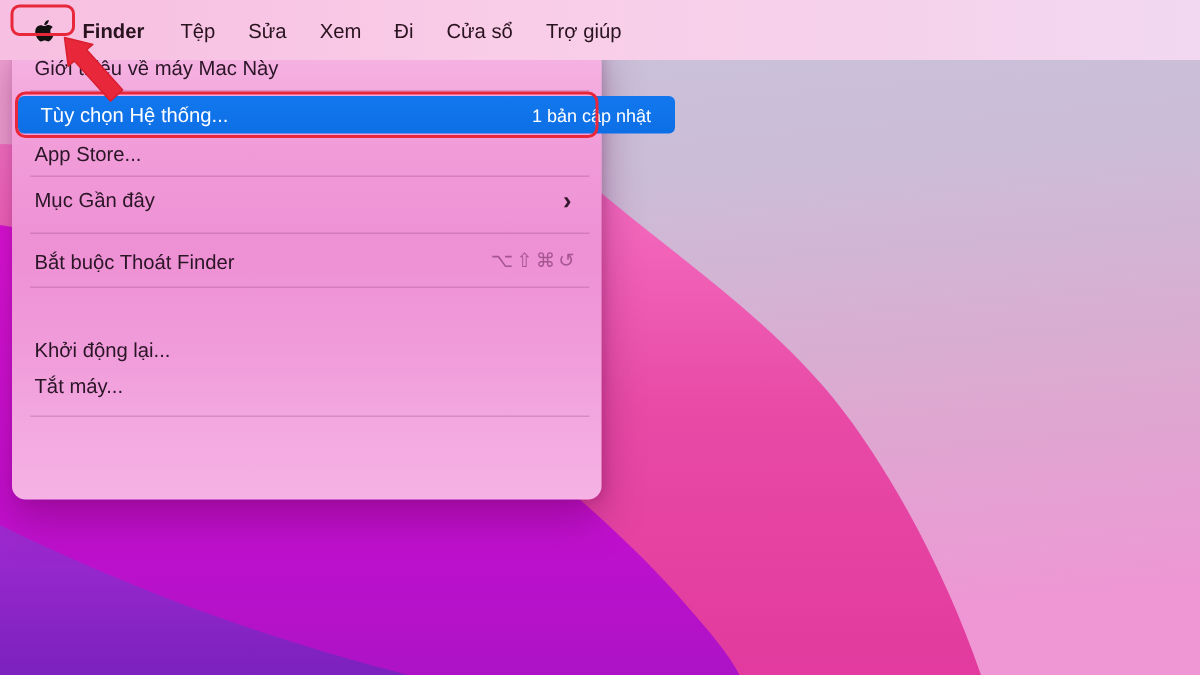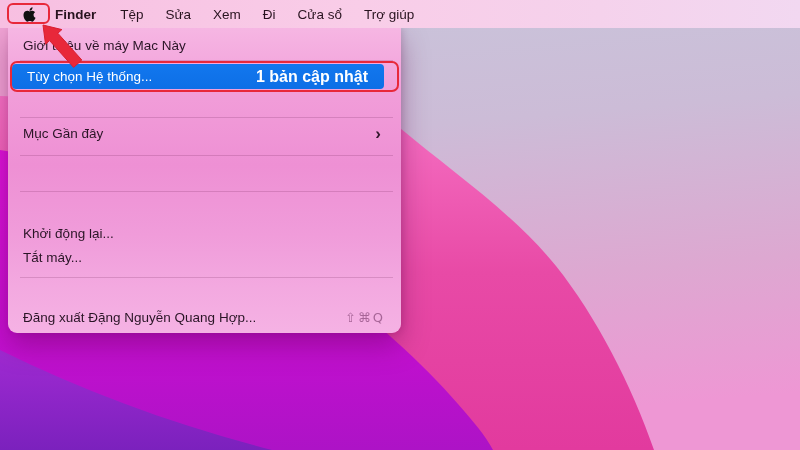--- a/index.html
+++ b/index.html
@@ -5,21 +5,21 @@
   html,body{margin:0;padding:0;}
   body{
     width:800px;height:450px;overflow:hidden;position:relative;
     font-family:"Liberation Sans","DejaVu Sans",sans-serif;
     background:#c9c5db;
   }
   
   .wallpaper{position:absolute;inset:0;z-index:0;}
   
   .menubar{
-    position:absolute;left:0;top:0;width:800px;height:28px;z-index:5;
+    position:absolute;left:0;top:0;width:800px;height:40px;z-index:5;
     display:flex;align-items:center;
     background:linear-gradient(90deg,#f7bfe1 0%,#f9cde8 45%,#f5d2ec 75%,#f2d8f1 100%);
     font-size:13.5px;color:#28131f;
   }
   .apple-slot{width:30px;margin-left:14px;display:flex;justify-content:center;align-items:center;}
   .apple-slot svg{display:block;}
   .mb-item{padding:0 11px;white-space:nowrap;}
   .mb-item.bold{font-weight:700;padding-right:13px;}
   
   .panel{
@@ -33,25 +33,25 @@
     position:absolute;left:0;width:100%;height:24px;box-sizing:border-box;
     display:flex;align-items:center;justify-content:space-between;
     padding:0 16px 0 15px;white-space:nowrap;
   }
   .row .shortcut{
     font-family:"DejaVu Sans","Liberation Sans",sans-serif;
     color:rgba(90,25,75,.5);letter-spacing:2px;font-size:13px;
   }
   .row .chevron{font-size:17px;font-weight:700;line-height:1;padding-right:4px;color:#33182d;}
   .row.selected{
-    left:4px;width:372px;border-radius:4px;
+    left:4px;width:438px;border-radius:4px;
     background:linear-gradient(180deg,#1277ee,#0d6fe6);
     color:#ffffff;
   }
-  .row.selected .badge{font-size:16px;font-weight:700;letter-spacing:0;color:#ffffff;}
+  .row.selected .badge{font-size:12px;font-weight:400;letter-spacing:0;color:#ffffff;}
   .sep{position:absolute;left:12px;right:8px;height:1px;background:rgba(95,20,70,.18);}
   
   .annot{position:absolute;z-index:9;pointer-events:none;}
   .annot-box{border:2.5px solid #e8283a;border-radius:6px;box-sizing:border-box;}
   #apple-box{left:7px;top:3px;width:43px;height:21px;}
   #item-box{left:10px;top:61px;width:389px;height:31px;border-radius:7px;}
   #arrow{left:0;top:0;width:110px;height:90px;}
 </style>
 </head>
 <body>
@@ -105,41 +105,44 @@
   <div class="row" style="top:5px">
     <span>Giới thiệu về máy Mac Này</span>
   </div>
   <div class="sep" style="top:32px"></div>
 
   <div class="row selected" style="top:36px;height:25px">
     <span>Tùy chọn Hệ thống...</span>
     <span class="badge">1 bản cập nhật</span>
   </div>
 
+  <div class="row" style="top:62px">
+    <span>App Store...</span>
+  </div>
   <div class="sep" style="top:89px"></div>
 
   <div class="row" style="top:93px">
     <span>Mục Gần đây</span>
     <span class="chevron">›</span>
   </div>
   <div class="sep" style="top:127px"></div>
 
+  <div class="row" style="top:134px">
+    <span>Bắt buộc Thoát Finder</span>
+    <span class="shortcut">⌥⇧⌘↺</span>
+  </div>
   <div class="sep" style="top:163px"></div>
 
   <div class="row" style="top:193px">
     <span>Khởi động lại...</span>
   </div>
   <div class="row" style="top:217px">
     <span>Tắt máy...</span>
   </div>
   <div class="sep" style="top:249px"></div>
 
-  <div class="row" style="top:277px">
-    <span>Đăng xuất Đặng Nguyễn Quang Hợp...</span>
-    <span class="shortcut">⇧⌘Q</span>
-  </div>
 </div>
 
 <div id="apple-box" class="annot annot-box"></div>
 <div id="item-box" class="annot annot-box"></div>
 <svg id="arrow" class="annot" viewBox="0 0 110 90" width="110" height="90">
   <polygon points="43,25 61.9,29.6 57.8,33.2 81.8,60 73.6,67.4 49.6,40.6 45.5,44.2" fill="#e8283a" stroke="#d91e30" stroke-width="1" stroke-linejoin="round"></polygon>
 </svg>
 
 </body></html>

